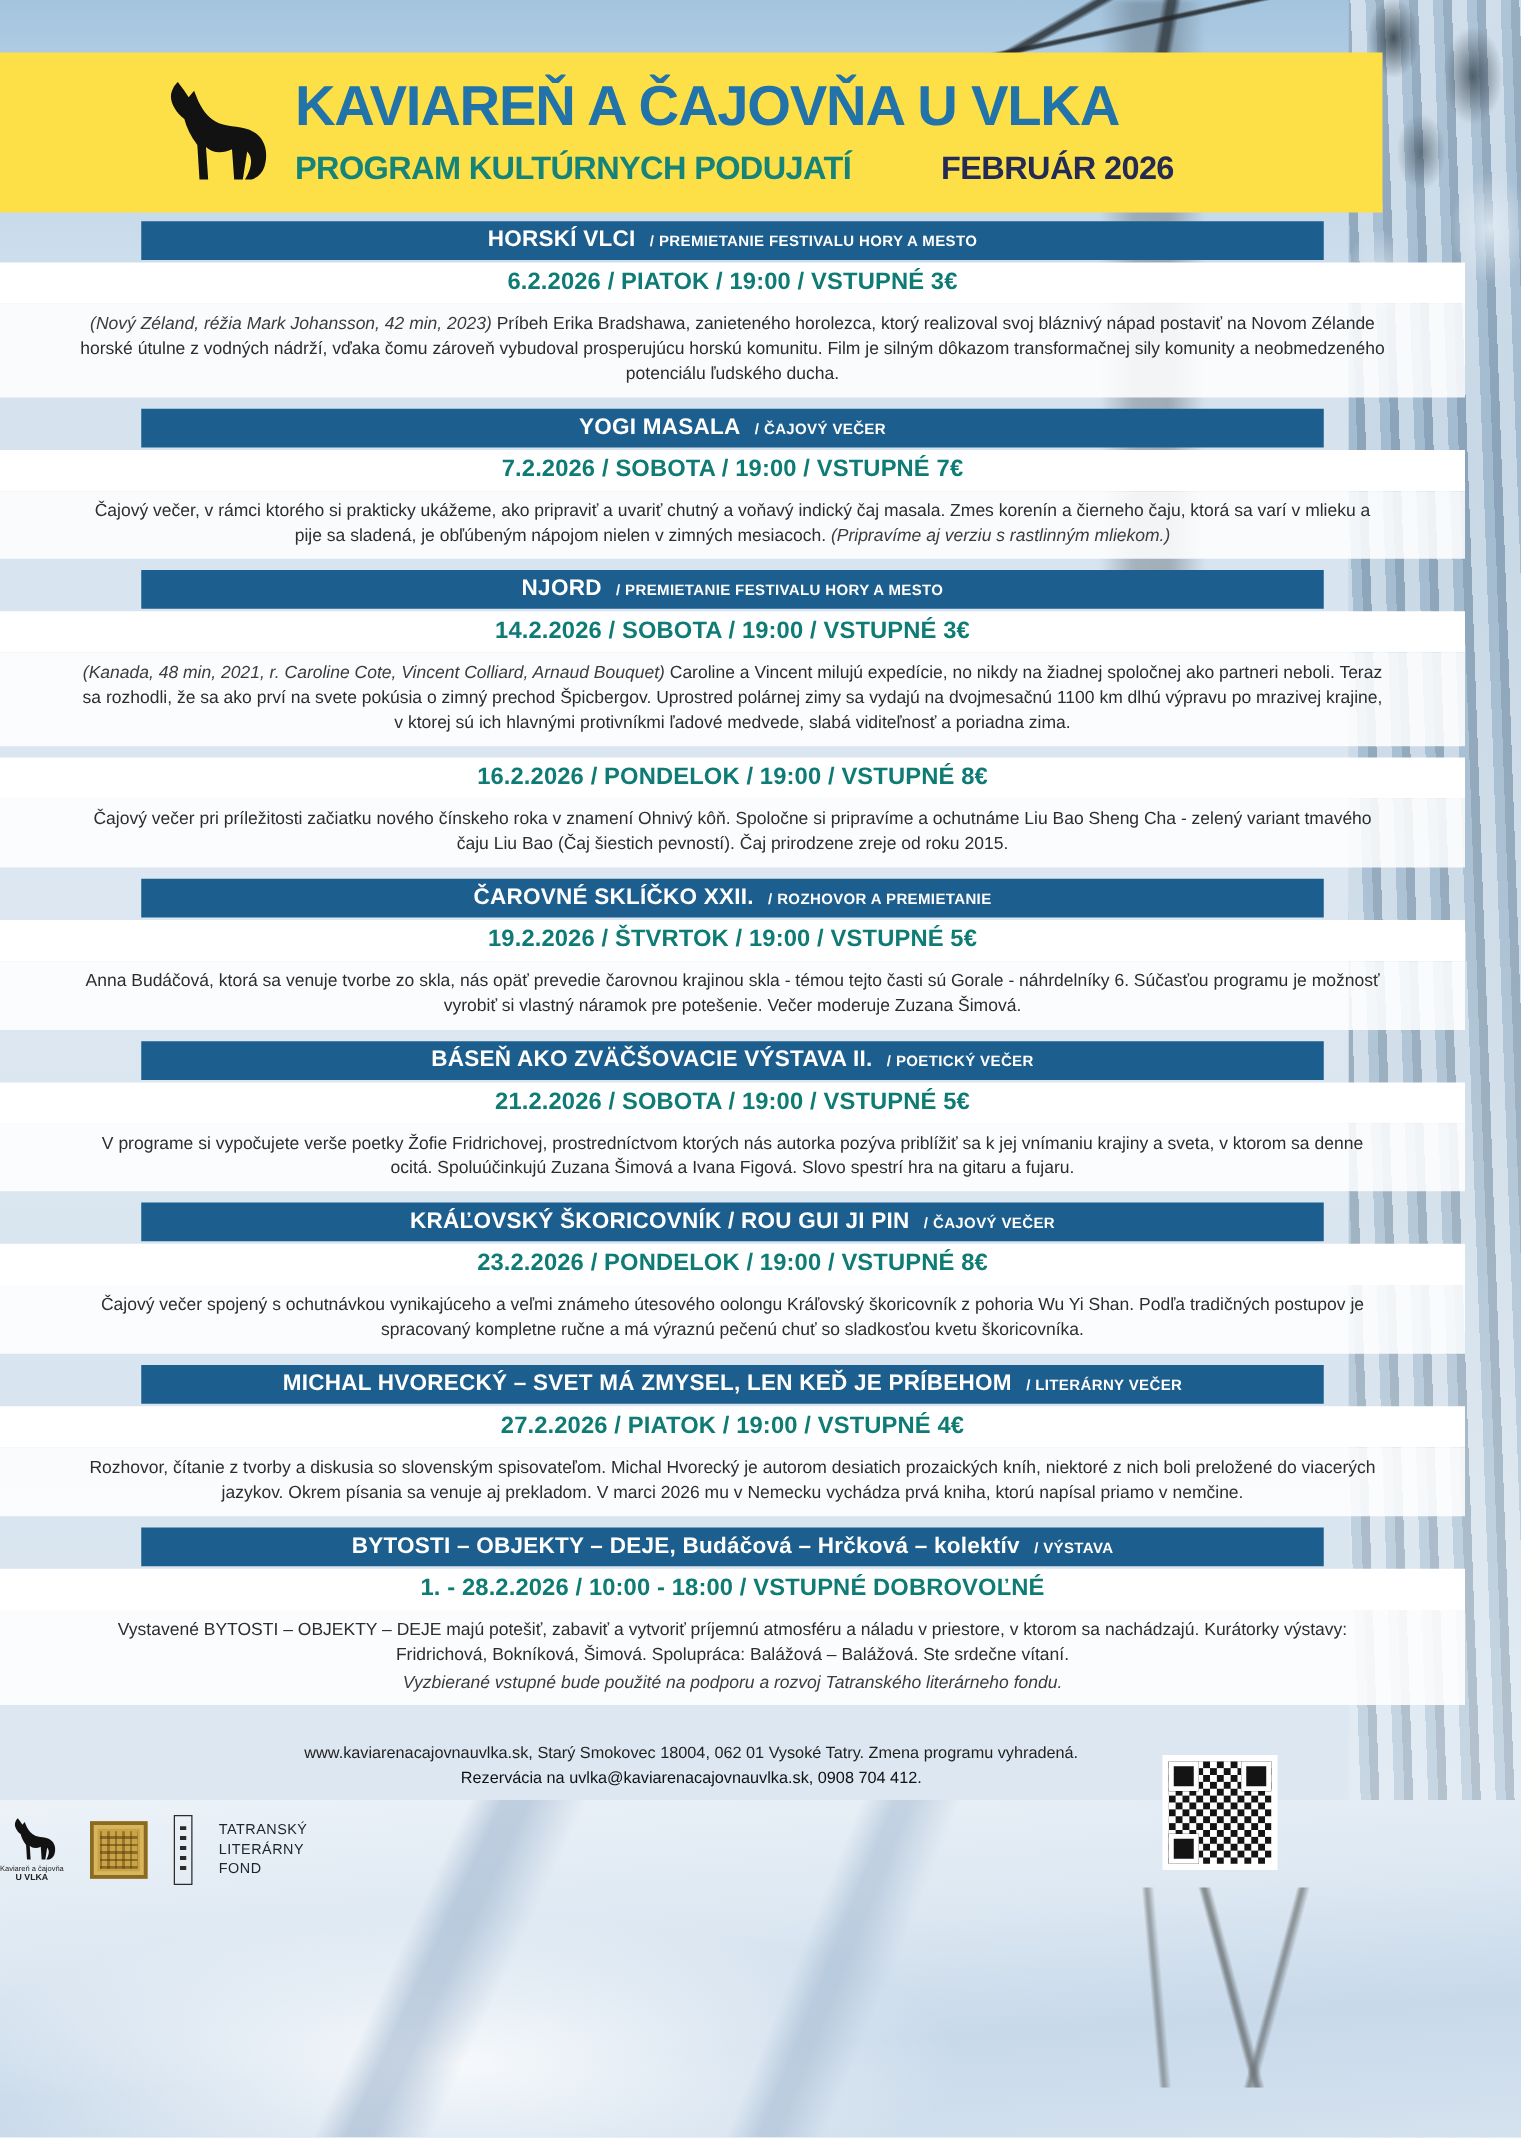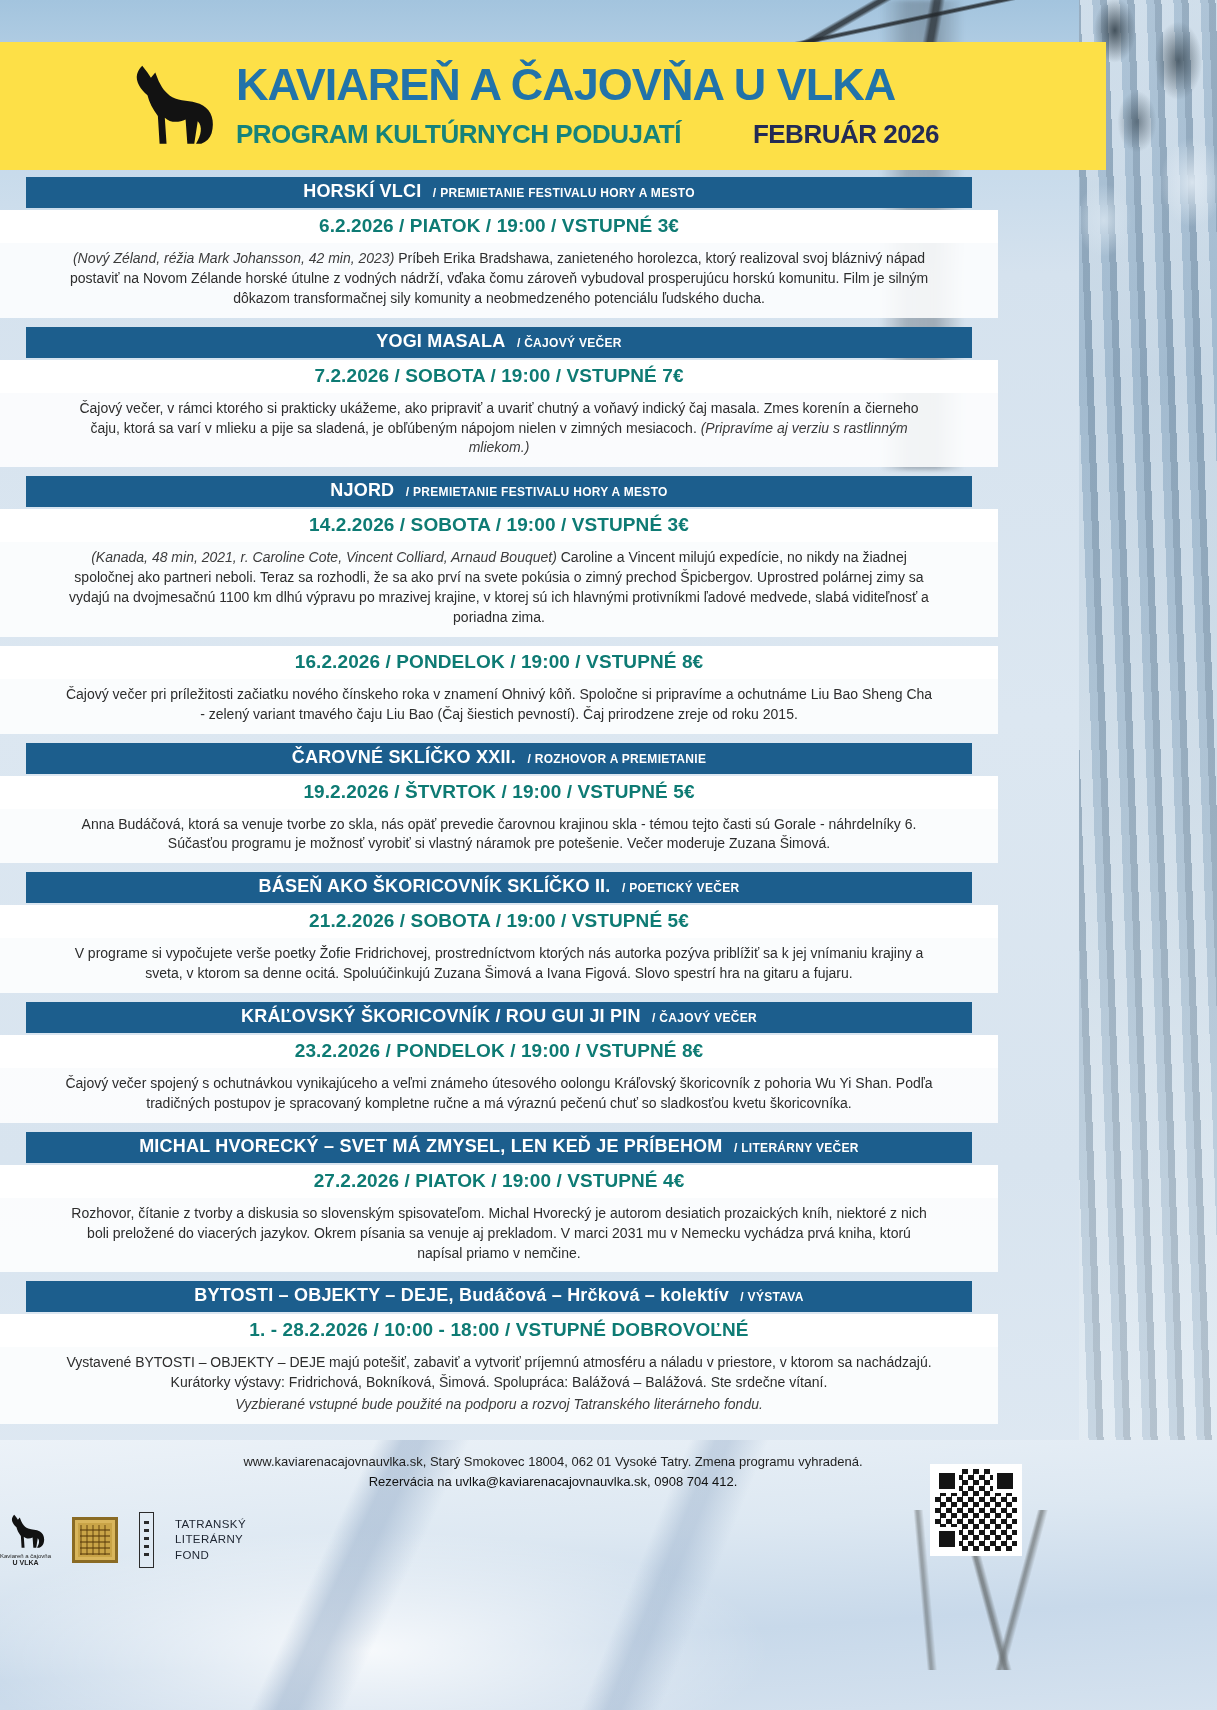--- a/index.html
+++ b/index.html
@@ -45,21 +45,21 @@
   .content{position:relative;padding-top:42px;}
 
   .masthead{width:1106px;height:128px;background:#fde047;display:flex;align-items:center;padding-left:118px;box-sizing:border-box;}
   .wolf-big{width:104px;height:96px;flex:0 0 auto;margin-right:14px;margin-top:6px;}
   .mast-text{display:flex;flex-direction:column;}
   .title{font-size:45px;font-weight:bold;color:#2273a9;letter-spacing:-1px;line-height:1.02;}
   .row2{display:flex;align-items:baseline;margin-top:12px;}
   .subtitle{font-size:26px;font-weight:bold;color:#16837a;letter-spacing:-0.5px;}
   .month{font-size:26px;font-weight:bold;color:#232b55;margin-left:72px;letter-spacing:-0.5px;}
 
-  .event{width:998px;margin:0 0 9px 0;}
+  .event{width:1172px;margin:0 0 9px 0;}
   .bar{width:946px;margin:0 auto;background:#1c5e8d;color:#fff;text-align:center;padding:4px 0 6px;}
   .bar .ttl{font-size:18px;font-weight:bold;letter-spacing:0.2px;}
   .bar .cat{font-size:12px;font-weight:bold;margin-left:7px;letter-spacing:0.3px;}
   .date{background:#fff;text-align:center;padding:5px 0 6px;color:#0e7b74;font-weight:bold;font-size:19px;letter-spacing:0.1px;margin-top:2px;}
   .desc{background:rgba(255,255,255,0.86);text-align:center;padding:6px 64px 9px;font-size:14px;line-height:1.42;color:#2d2d2d;box-sizing:border-box;}
   .desc .meta,.desc .note{font-style:italic;color:#3c3c3c;}
   .desc .note.block{display:block;margin-top:2px;}
 
   
   .footer{position:relative;width:1106px;margin-top:30px;}
@@ -162,21 +162,21 @@
         <span class="cat">/ ROZHOVOR A PREMIETANIE</span>
       </div>
       <div class="date">19.2.2026 / ŠTVRTOK / 19:00 / VSTUPNÉ 5€</div>
       <div class="desc">
         <span class="meta"></span><span>Anna Budáčová, ktorá sa venuje tvorbe zo skla, nás opäť prevedie čarovnou krajinou skla - témou tejto časti sú Gorale - náhrdelníky 6. Súčasťou programu je možnosť vyrobiť si vlastný náramok pre potešenie. Večer moderuje Zuzana Šimová.</span><span class="note"></span>
       </div>
     </div>
 
     <div class="event">
       <div class="bar">
-        <span class="ttl">BÁSEŇ AKO ŠKORICOVNÍK SKLÍČKO II.</span>
+        <span class="ttl">BÁSEŇ AKO ZVÄČŠOVACIE VÝSTAVA II.</span>
         <span class="cat">/ POETICKÝ VEČER</span>
       </div>
       <div class="date">21.2.2026 / SOBOTA / 19:00 / VSTUPNÉ 5€</div>
       <div class="desc">
         <span class="meta"></span><span>V programe si vypočujete verše poetky Žofie Fridrichovej, prostredníctvom ktorých nás autorka pozýva priblížiť sa k jej vnímaniu krajiny a sveta, v ktorom sa denne ocitá. Spoluúčinkujú Zuzana Šimová a Ivana Figová. Slovo spestrí hra na gitaru a fujaru.</span><span class="note"></span>
       </div>
     </div>
 
     <div class="event">
       <div class="bar">
@@ -189,21 +189,21 @@
       </div>
     </div>
 
     <div class="event">
       <div class="bar">
         <span class="ttl">MICHAL HVORECKÝ – SVET MÁ ZMYSEL, LEN KEĎ JE PRÍBEHOM</span>
         <span class="cat">/ LITERÁRNY VEČER</span>
       </div>
       <div class="date">27.2.2026 / PIATOK / 19:00 / VSTUPNÉ 4€</div>
       <div class="desc">
-        <span class="meta"></span><span>Rozhovor, čítanie z tvorby a diskusia so slovenským spisovateľom. Michal Hvorecký je autorom desiatich prozaických kníh, niektoré z nich boli preložené do viacerých jazykov. Okrem písania sa venuje aj prekladom. V marci 2031 mu v Nemecku vychádza prvá kniha, ktorú napísal priamo v nemčine.</span><span class="note"></span>
+        <span class="meta"></span><span>Rozhovor, čítanie z tvorby a diskusia so slovenským spisovateľom. Michal Hvorecký je autorom desiatich prozaických kníh, niektoré z nich boli preložené do viacerých jazykov. Okrem písania sa venuje aj prekladom. V marci 2026 mu v Nemecku vychádza prvá kniha, ktorú napísal priamo v nemčine.</span><span class="note"></span>
       </div>
     </div>
 
     <div class="event">
       <div class="bar">
         <span class="ttl">BYTOSTI – OBJEKTY – DEJE, Budáčová – Hrčková – kolektív</span>
         <span class="cat">/ VÝSTAVA</span>
       </div>
       <div class="date">1. - 28.2.2026 / 10:00 - 18:00 / VSTUPNÉ DOBROVOĽNÉ</div>
       <div class="desc">

